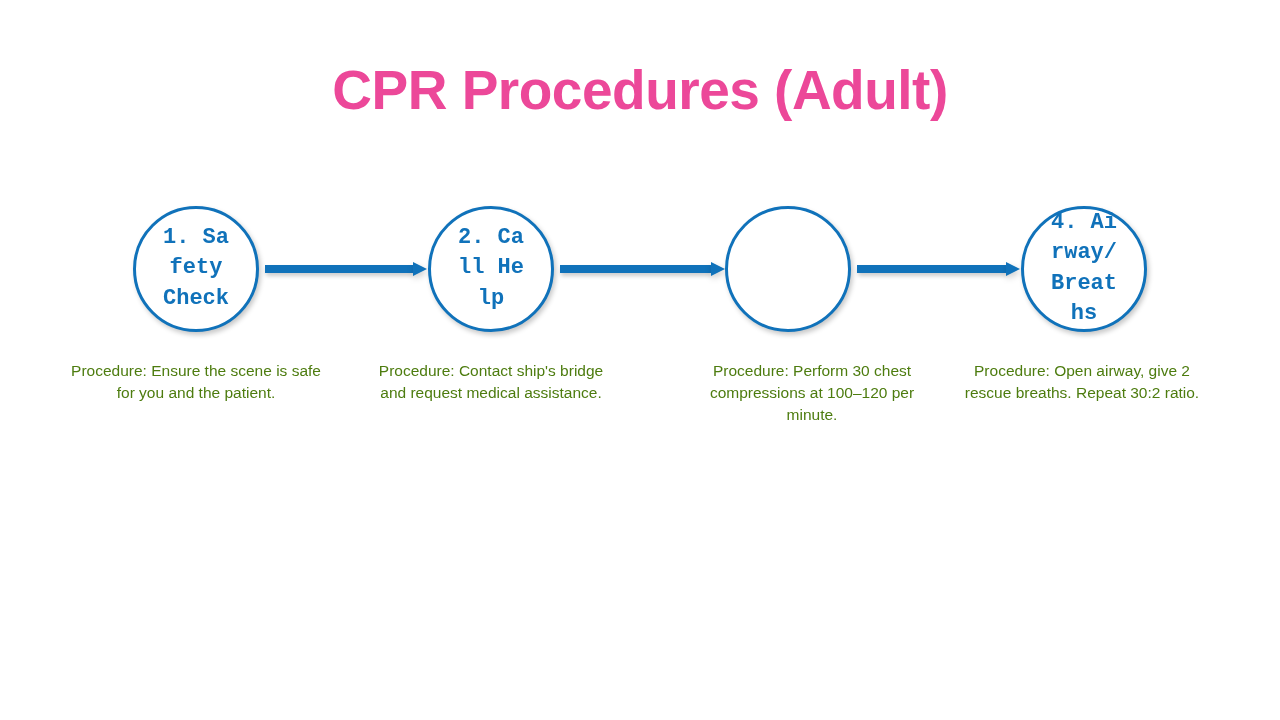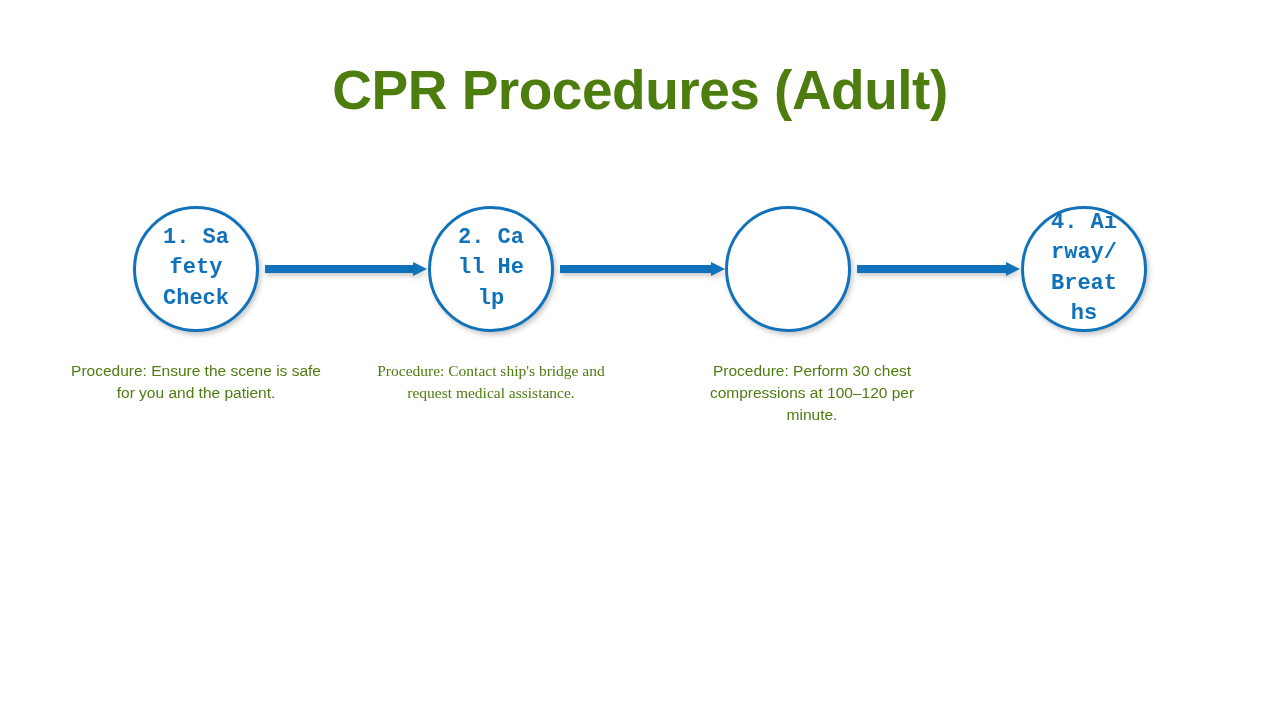--- a/index.html
+++ b/index.html
@@ -25,21 +25,21 @@
 
   
   #slide-title {
     position: absolute;
     left: 0;
     top: 62px;
     width: 1280px;
     text-align: center;
     font-size: 55px;
     font-weight: bold;
-    color: #4d7c0f;
+    color: #ec4899;
     letter-spacing: -0.5px;
     line-height: 1.05;
     white-space: nowrap;
   }
 
   
   #flow {
     position: absolute;
     left: 0;
     top: 206px;
@@ -160,18 +160,19 @@
 
     <div class="node" style="left:1021px;">
       <div class="node-circle"></div>
       <div class="node-label">4. Airway/Breaths</div>
     </div>
 
   </div>
 
   <div class="caption" style="left:61px; width:270px;">Procedure: Ensure the scene is safe for you and the patient.</div>
 
-  <div class="caption" style="left:366px; width:250px;font-family:Liberation Serif, serif;">Procedure: Contact ship's bridge and request medical assistance.</div>
+  <div class="caption" style="left:366px; width:250px;">Procedure: Contact ship's bridge and request medical assistance.</div>
 
   <div class="caption" style="left:684px; width:256px;">Procedure: Perform 30 chest compressions at 100–120 per minute.</div>
 
+  <div class="caption" style="left:951px; width:262px;">Procedure: Open airway, give 2 rescue breaths. Repeat 30:2 ratio.</div>
 
 </div>
 
 </body></html>

